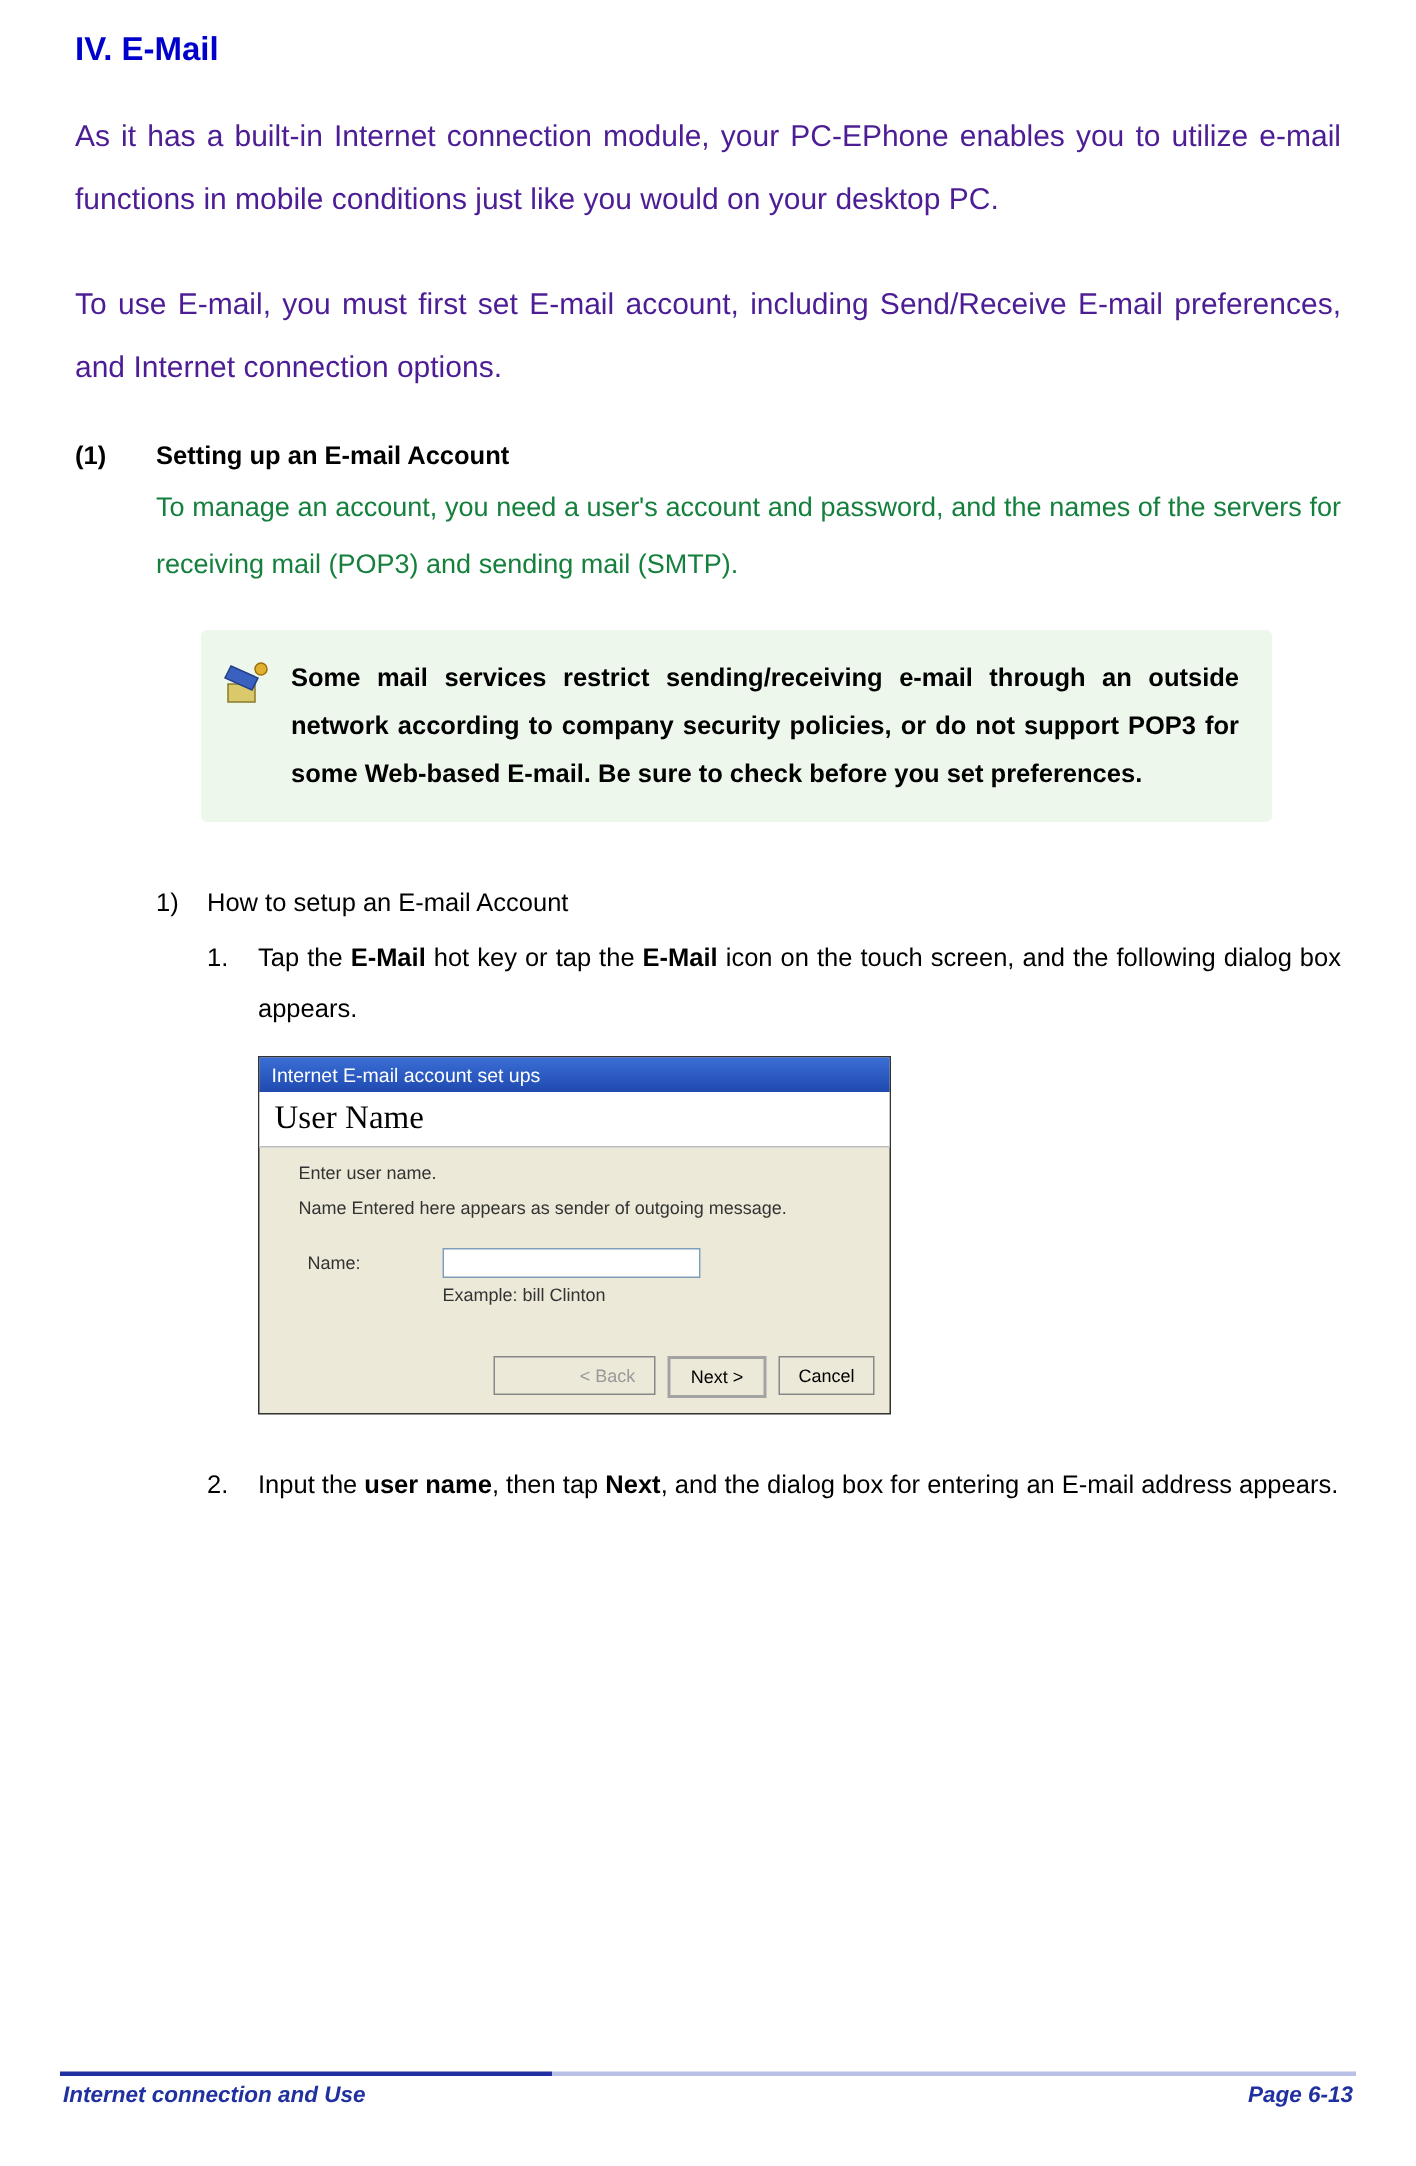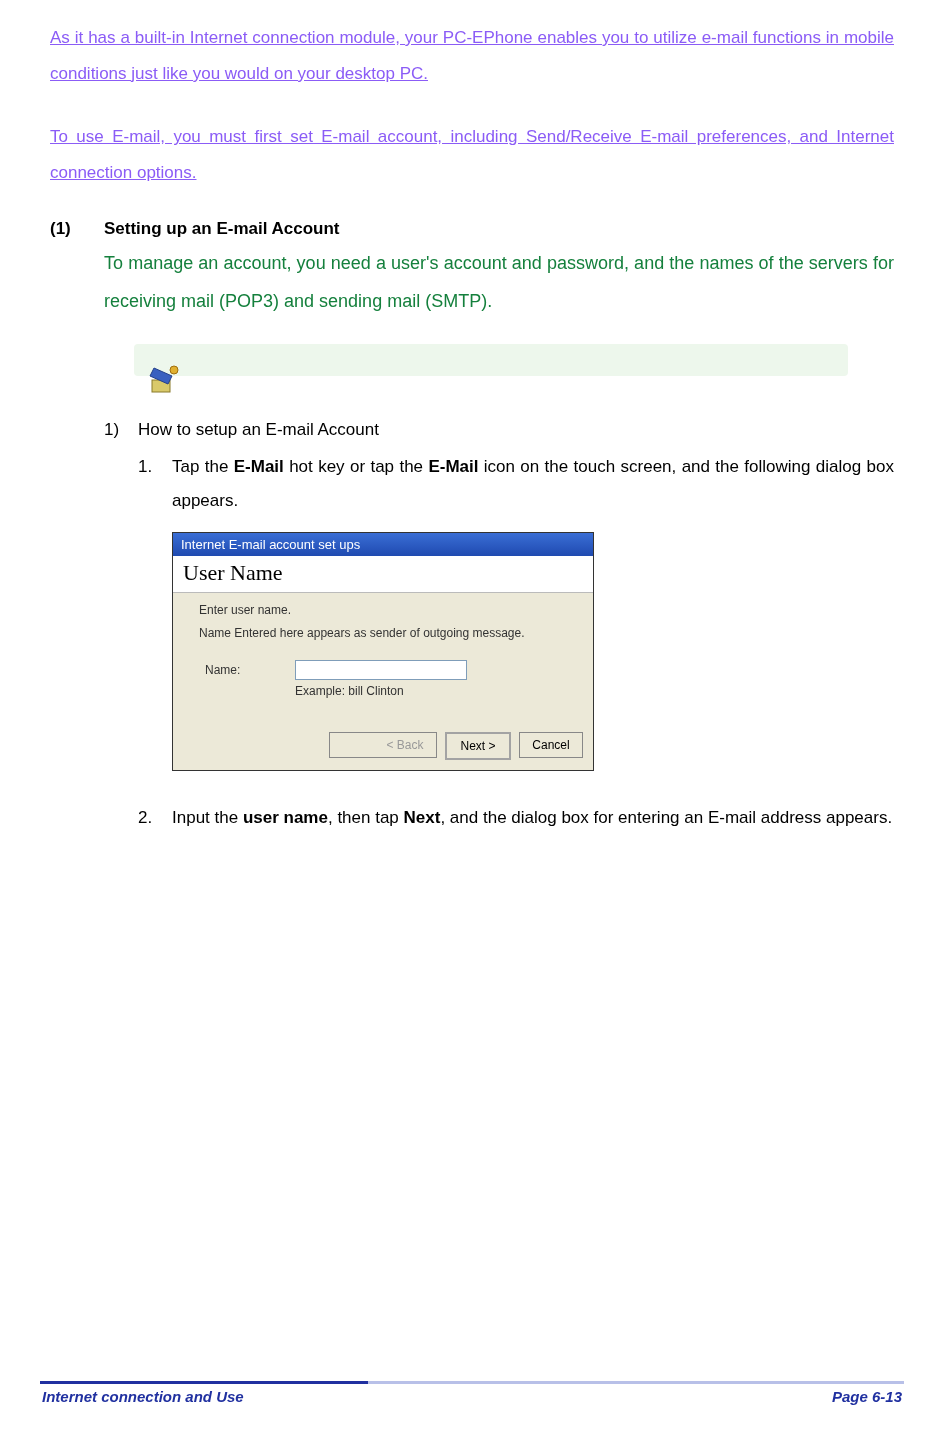--- a/index.html
+++ b/index.html
@@ -14,26 +14,25 @@
   .page {
     padding: 20px 50px 0 50px;
   }
   .section-title {
     color: #0000cc;
     font-weight: bold;
     font-size: 22px;
     margin-bottom: 24px;
   }
   .body-text {
-    font-size: 17px;
+    font-size: 20px;
     line-height: 2.1;
     text-align: justify;
-    color: #8b5cf6;
+    color: #4c1d95;
     margin-bottom: 28px;
-    text-decoration: underline;
   }
   .sub-heading-row {
     display: flex;
     font-size: 17px;
     font-weight: bold;
     color: #000;
     margin-top: 20px;
     margin-bottom: 6px;
     padding-left: 0px;
   }
@@ -150,36 +149,41 @@
     display:flex; justify-content:space-between;
     color:#2030a0; font-style:italic; font-weight:bold;
     font-size:15px;
     padding: 0 2px;
   }
 </style>
 </head>
 <body>
 
 <div class="page">
+  <div class="section-title">
+    <span>IV.</span>
+    <span>E-Mail</span>
+  </div>
 
   <div class="body-text">As it has a built-in Internet connection module, your PC-EPhone enables you to utilize e-mail functions in mobile conditions just like you would on your desktop PC.</div>
   <div class="body-text">To use E-mail, you must first set E-mail account, including Send/Receive E-mail preferences, and Internet connection options.</div>
 
   <div class="sub-heading-row">
     <div class="sub-heading-num">(1)</div>
     <div>Setting up an E-mail Account</div>
   </div>
   <div class="sub-body">To manage an account, you need a user's account and password, and the names of the servers for receiving mail (POP3) and sending mail (SMTP).</div>
 
   <div class="note-box">
     <svg class="note-icon" viewBox="0 0 34 34">
       <rect x="4" y="18" width="18" height="12" fill="#d9c96a" stroke="#8a7a2a"></rect>
       <path d="M6 6 L24 14 L20 22 L2 14 Z" fill="#3a60c0" stroke="#24408a"></path>
       <circle cx="26" cy="8" r="4" fill="#e0b030" stroke="#a07010"></circle>
     </svg>
+    <div class="note-text">Some mail services restrict sending/receiving e-mail through an outside network according to company security policies, or do not support POP3 for some Web-based E-mail. Be sure to check before you set preferences.</div>
   </div>
 
   <div class="list1-row">
     <div class="list1-num">1)</div>
     <div>How to setup an E-mail Account</div>
   </div>
 
   <div class="list2-row">
     <div class="list2-num">1.</div>
     <div class="list2-text">

